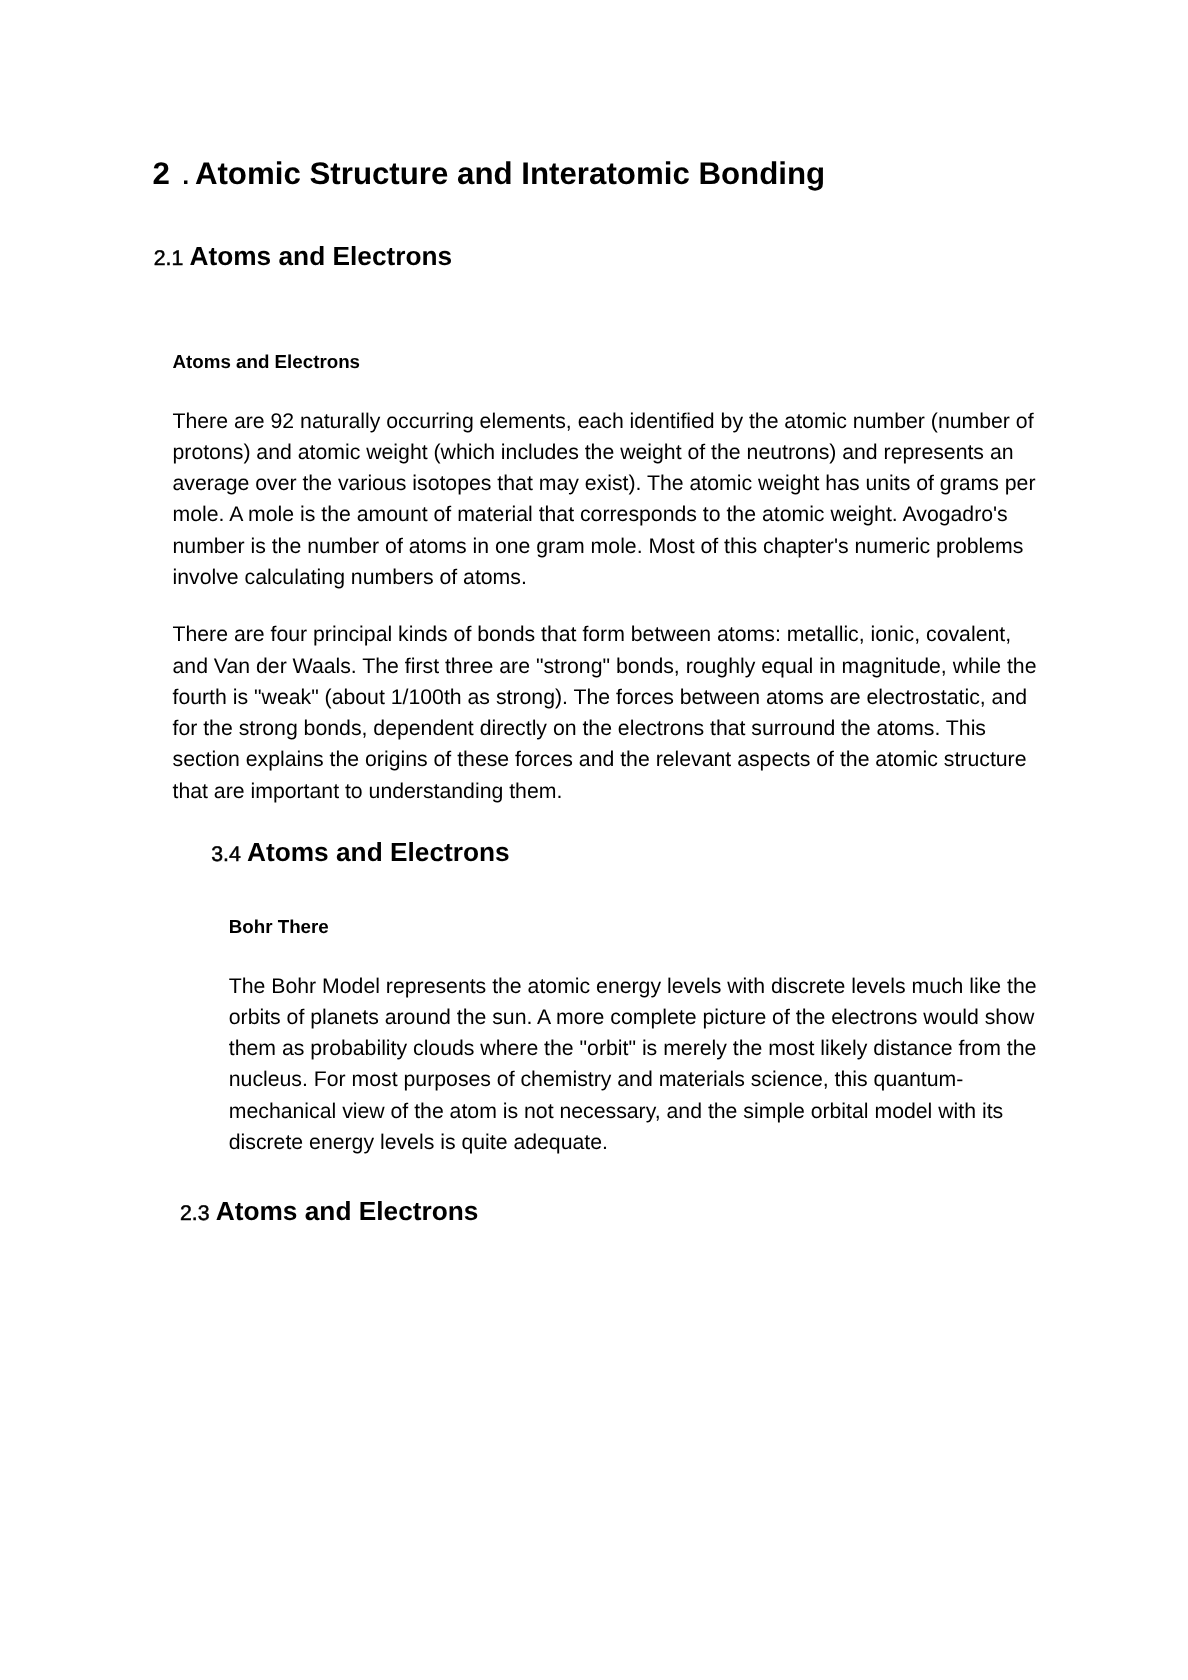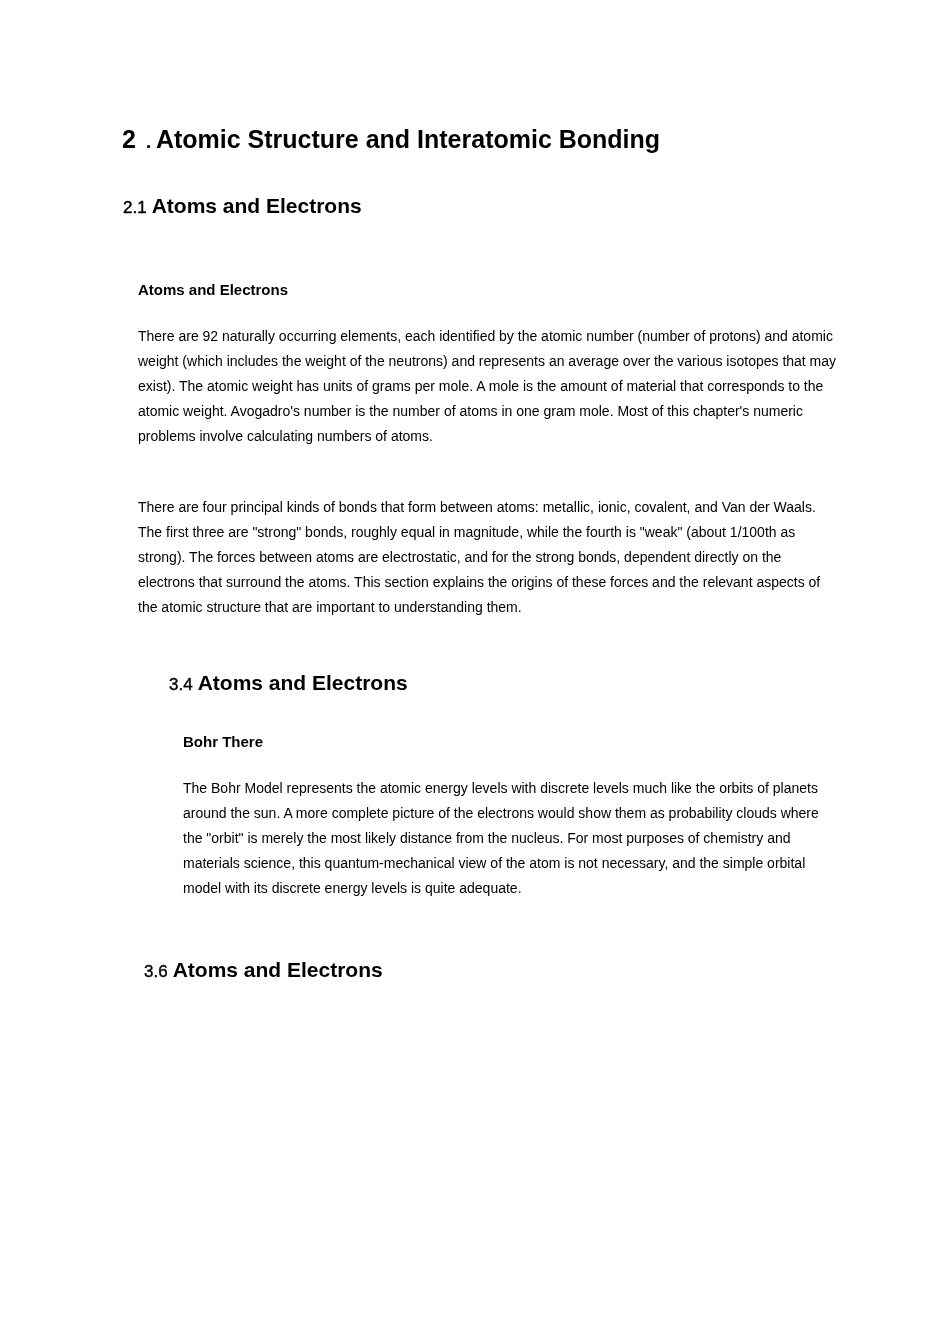--- a/index.html
+++ b/index.html
@@ -39,21 +39,21 @@
       margin-right: 5px;
       text-align: center;
     }
     .h3 {
       font-size: 15px;
       font-weight: bold;
       white-space: nowrap;
       line-height: 20px;
     }
     .para {
-      font-size: 14px;
+      font-size: 17px;
       line-height: 25px;
       margin: 0;
     }
   </style>
 </head>
 <body>
 
 <div class="abs h1">
   <span class="num">2</span><span class="sep">．</span><span>Atomic Structure and Interatomic Bonding</span>
 </div>
@@ -70,14 +70,14 @@
 
 <div class="abs h2" style="left:169px; top:669px;">
   <span class="num">3.4</span><span>Atoms and Electrons</span>
 </div>
 
 <div class="abs h3" style="left:183px; top:732px;">Bohr There</div>
 
 <p class="abs para" style="left:183px; top:776px; width:656px;">The Bohr Model represents the atomic energy levels with discrete levels much like the orbits of planets around the sun. A more complete picture of the electrons would show them as probability clouds where the "orbit" is merely the most likely distance from the nucleus. For most purposes of chemistry and materials science, this quantum-mechanical view of the atom is not necessary, and the simple orbital model with its discrete energy levels is quite adequate.</p>
 
 <div class="abs h2" style="left:144px; top:956px;">
-  <span class="num">3.6</span><span>Atoms and Electrons</span>
+  <span class="num">2.3</span><span>Atoms and Electrons</span>
 </div>
 
 </body></html>

